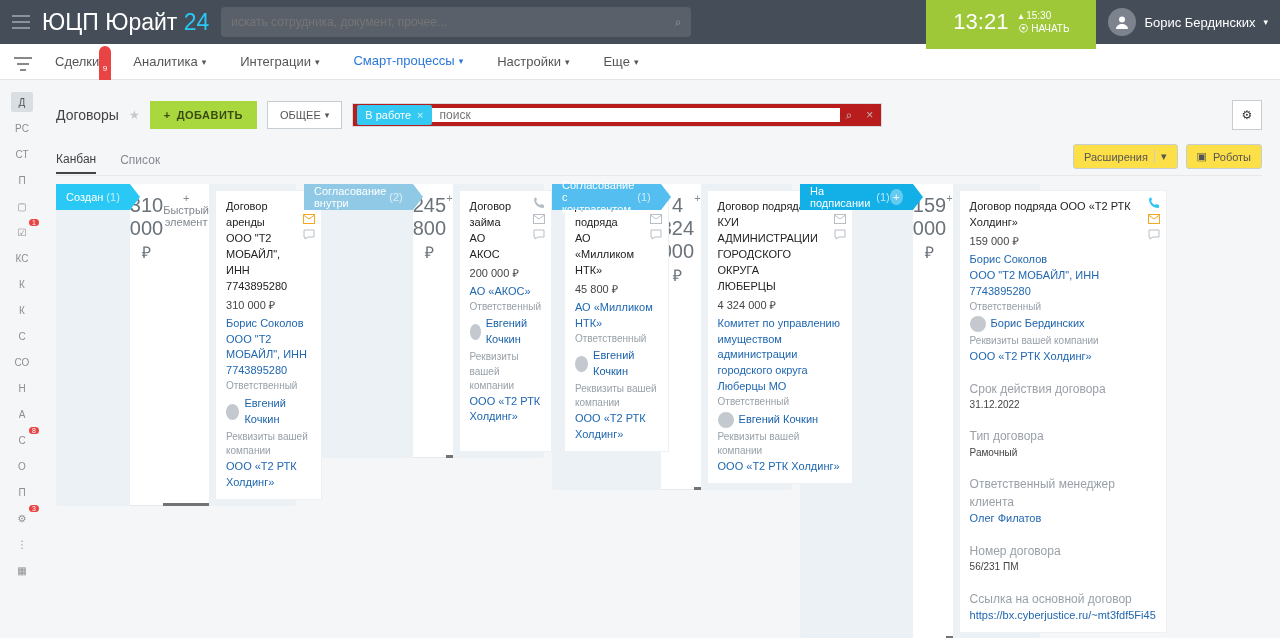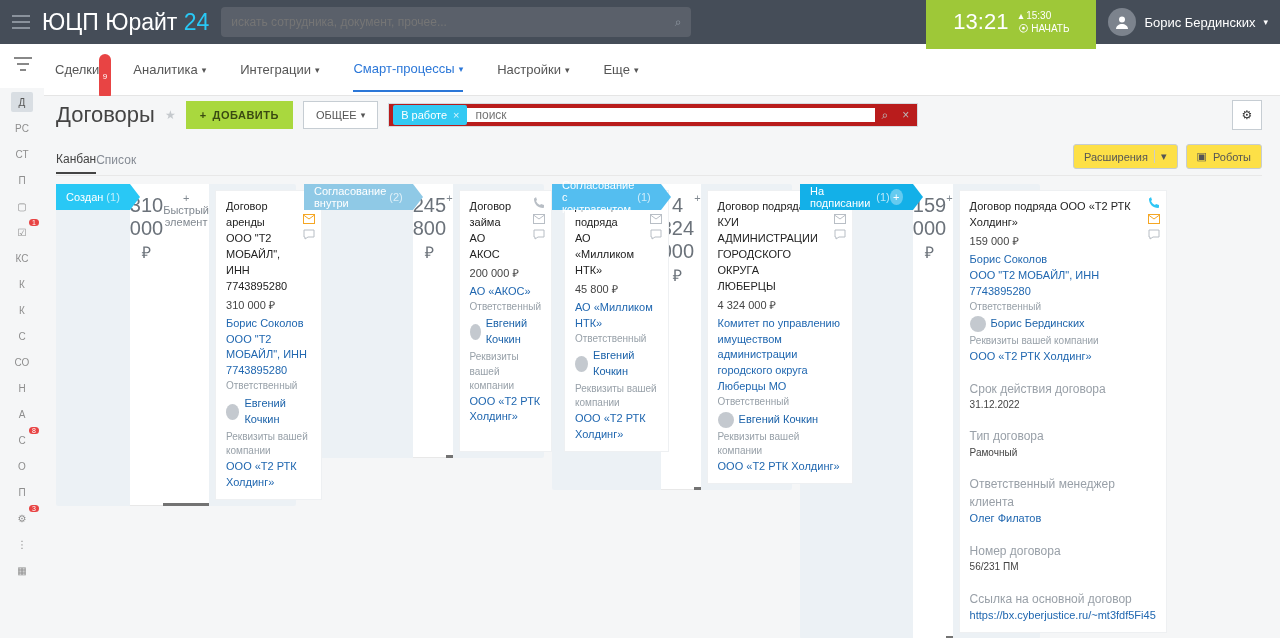--- a/index.html
+++ b/index.html
@@ -9,41 +9,41 @@
 .logo{color:#fff;font-size:23px;font-weight:400}
 .logo-accent{color:#29c8f5}
 .search-main{flex:0 0 470px;height:30px;background:#5a606a;border-radius:4px;display:flex;align-items:center;padding:0 10px;color:#aaa}
 .search-main input{flex:1;background:transparent;border:none;color:#ccc;outline:none;font-size:12px}
 .spacer{flex:1}
 .clock{background:#9ec838;color:#fff;height:53px;width:170px;display:flex;align-items:center;justify-content:center;gap:10px}
 .clock-time{font-size:22px;font-weight:300}
 .clock-side{font-size:10px;line-height:1.3}
 .user{display:flex;align-items:center;gap:8px;color:#fff;font-size:13px}
 .avatar{width:28px;height:28px;border-radius:50%;background:#7c838d;display:flex;align-items:center;justify-content:center}
-.navbar{height:52px;background:#fff;border-bottom:1px solid #e5e5e5;display:flex;align-items:center;padding-left:55px;gap:34px}
+.navbar{height:36px;background:#fff;border-bottom:1px solid #e5e5e5;display:flex;align-items:center;padding-left:55px;gap:34px}
 .nav-item{font-size:13px;color:#555;cursor:pointer;display:flex;align-items:center;gap:4px;position:relative;height:44px;line-height:44px}
 .nav-item.active{color:#2b77d8;border-bottom:2px solid #2b77d8}
 .nav-badge{position:absolute;top:6px;right:-12px;background:#e84444;color:#fff;font-size:8px;border-radius:8px;padding:1px 4px}
 .filterbtn{position:absolute;left:14px;top:56px}
 .leftbar{position:absolute;left:0;top:88px;bottom:0;width:44px;background:#f5f6f7;display:flex;flex-direction:column;align-items:center;padding-top:4px;gap:6px;font-size:10px;color:#8e8e8e}
 .lb-item{width:22px;height:20px;display:flex;align-items:center;justify-content:center;position:relative;cursor:pointer;border-radius:2px}
 .lb-item.active{background:#d9dee3;color:#555}
 .lb-badge{position:absolute;top:-3px;right:-6px;background:#e84444;color:#fff;font-size:7px;border-radius:6px;padding:0 3px}
 .main{position:absolute;left:44px;right:0;top:88px;bottom:0;padding:12px 18px 0 12px;overflow:auto}
 .pagehead{display:flex;align-items:center;gap:10px;margin-bottom:14px}
-.pagetitle{font-size:22px;color:#444;font-weight:300}
+.pagetitle{font-size:14px;color:#444;font-weight:300}
 .star{color:#c5c9cd}
 .btn-add{background:#a9d83e;color:#3a4a12;font-weight:600;border:none;padding:8px 14px;font-size:11px;letter-spacing:0.5px;cursor:pointer;display:flex;align-items:center;gap:6px}
 .btn-common{background:#fff;border:1px solid #c6cdd3;padding:7px 12px;font-size:11px;color:#555;cursor:pointer;display:flex;align-items:center;gap:4px}
 .filterbox{display:flex;align-items:center;background:#b91c1c;border:1px solid #d6dbe0;height:24px;flex:1;max-width:530px}
 .chip{background:#33c9f3;color:#fff;padding:4px 8px;border-radius:2px;font-size:11px;display:flex;align-items:center;gap:6px;margin-left:4px}
 .chip-x{cursor:pointer;opacity:0.8}
 .filterbox input{flex:1;border:none;outline:none;padding:0 8px;font-size:12px;color:#777}
 .gearbox{width:30px;height:30px;border:1px solid #c6cdd3;background:#fff;display:flex;align-items:center;justify-content:center;cursor:pointer;margin-left:auto}
-.tabs{display:flex;align-items:center;gap:0;border-bottom:1px solid #e8e8e8;padding-bottom:0;margin-bottom:0}
+.tabs{display:flex;align-items:center;gap:24px;border-bottom:1px solid #e8e8e8;padding-bottom:0;margin-bottom:0}
 .tab{font-size:12px;color:#858b94;padding:6px 0;cursor:pointer}
 .tab.active{color:#444;border-bottom:2px solid #444}
 .tab-right{margin-left:auto;display:flex;gap:8px;padding-bottom:6px}
 .btn-light{background:#fde047;border:1px solid #c6cdd3;padding:5px 10px;font-size:11px;color:#555;cursor:pointer;display:flex;align-items:center;gap:6px;border-radius:3px}
 .kanban{display:flex;gap:8px;margin-top:8px;align-items:flex-start}
 .col{width:240px;background:#ecf1f5;border-radius:2px;display:flex;}
 .col-head{position:relative;height:26px;display:flex;align-items:center;padding:0 10px;color:#fff;font-size:11px}
 .col-head.blue1{background:#29c8f5}
 .col-head.blue2{background:#8fc9e6}
 .col-head.blue3{background:#54bef0}

